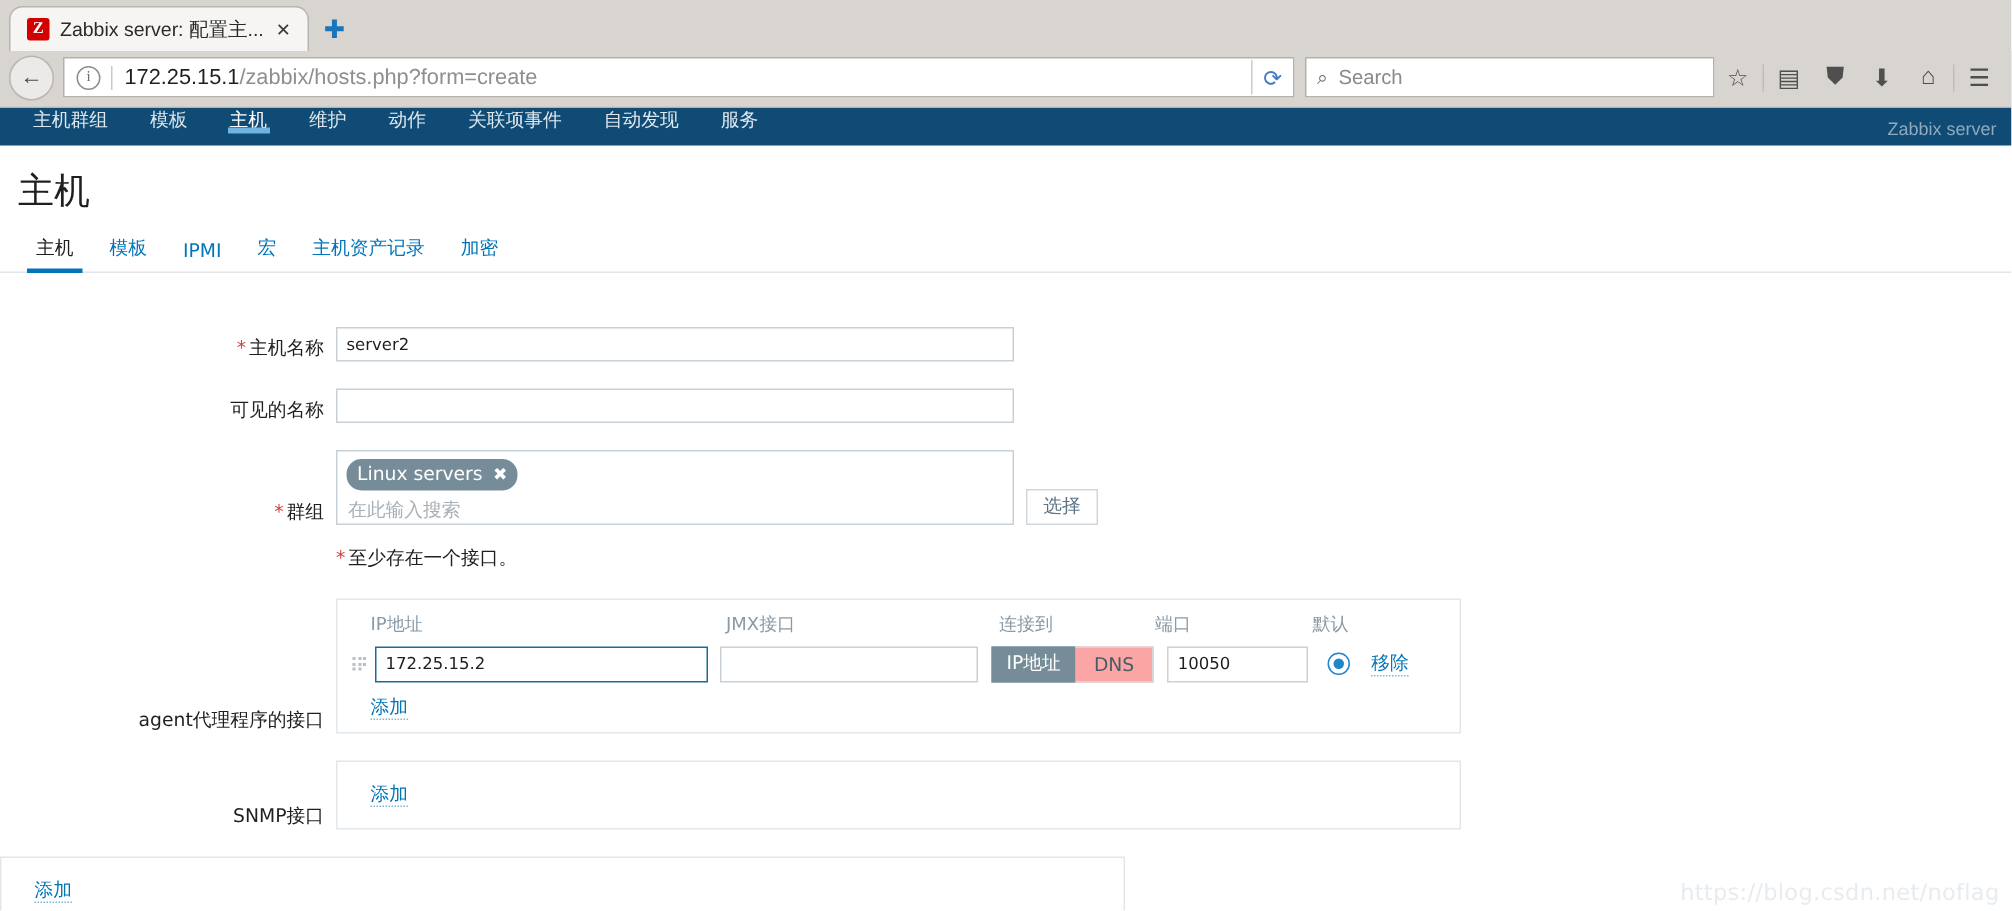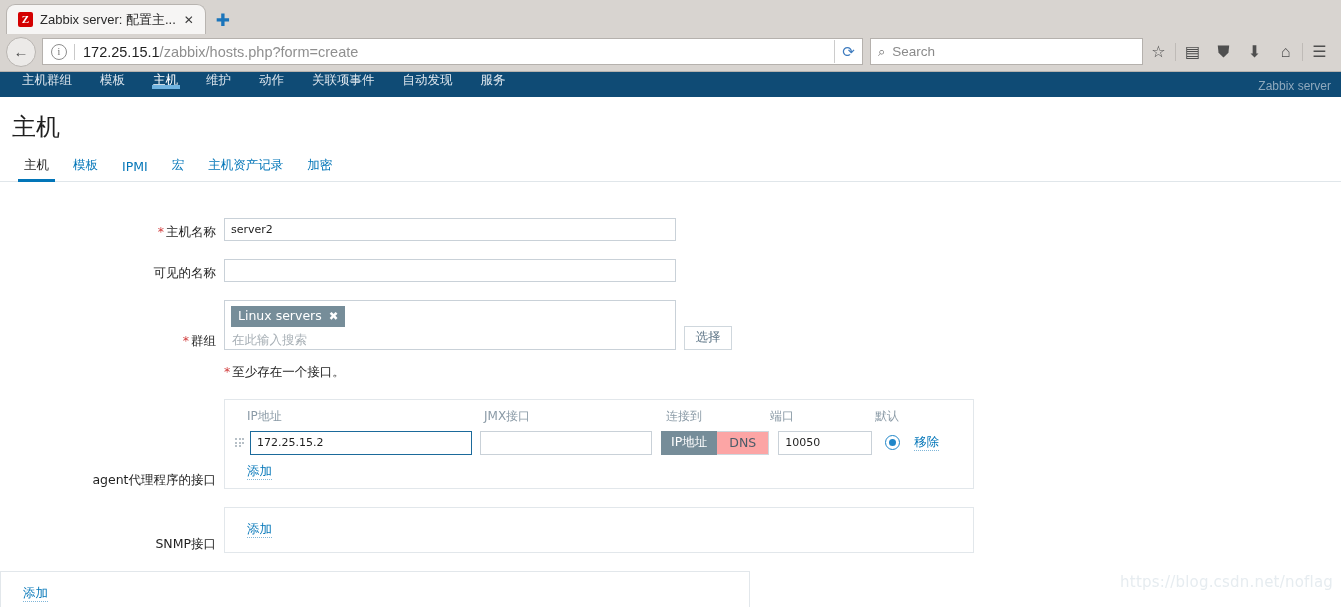--- a/index.html
+++ b/index.html
@@ -119,20 +119,21 @@
   }
   .w452{width:452px;}
   .multiselect{
     width:452px;min-height:47px;border:1px solid #c9d1d8;background:#fff;box-sizing:border-box;
     padding:5px 6px 0 6px;
   }
   .chip{
     display:inline-flex;align-items:center;gap:7px;background:#768d99;color:#fff;
     font-size:12.5px;padding:2px 7px 3px 7px;line-height:1.25;
     font-family:"DejaVu Sans","Liberation Sans",sans-serif;
+    border-radius:10px;
   }
   .chip .x{font-size:11.5px;font-weight:bold;cursor:pointer;}
   .ms-ph{color:#a8b0b6;font-size:12.5px;padding:5px 1px 0 1px;
     font-family:"DejaVu Sans","Liberation Sans",sans-serif;}
   .btn-select{
     margin-left:8px;height:24px;min-width:48px;background:#fff;border:1px solid #cfd7dd;
     color:#5b7385;font-size:12.5px;cursor:pointer;padding:0 10px;
     font-family:"DejaVu Sans","Liberation Sans",sans-serif;
   }
   .note{margin:14px 0 14px 224px;font-size:12.5px;color:#1f1f1f;
@@ -172,21 +173,21 @@
     margin-left:13px;display:flex;align-items:center;justify-content:center;flex:none;
   }
   .radio i{width:7px;height:7px;border-radius:50%;background:#1f86c9;display:block;}
   .lnk{
     color:#0275b8;font-size:12.5px;cursor:pointer;border-bottom:1px dotted #7fb6d8;
     font-family:"DejaVu Sans","Liberation Sans",sans-serif;display:inline-block;line-height:1.3;
   }
   .add-wrap{padding:8px 0 0 12px;}
   .ifbox.simple{padding:9px 10px 10px 10px;}
   .watermark{
-    position:absolute;right:8px;bottom:16px;color:#e6ecf0;font-size:15px;
+    position:absolute;right:8px;bottom:3px;color:#e6ecf0;font-size:15px;
     font-family:"DejaVu Sans","Liberation Sans",sans-serif;letter-spacing:.2px;
   }
 </style>
 </head>
 <body>
 
 <div class="chrome">
 
   <div class="tabstrip">
     <div class="tab">

